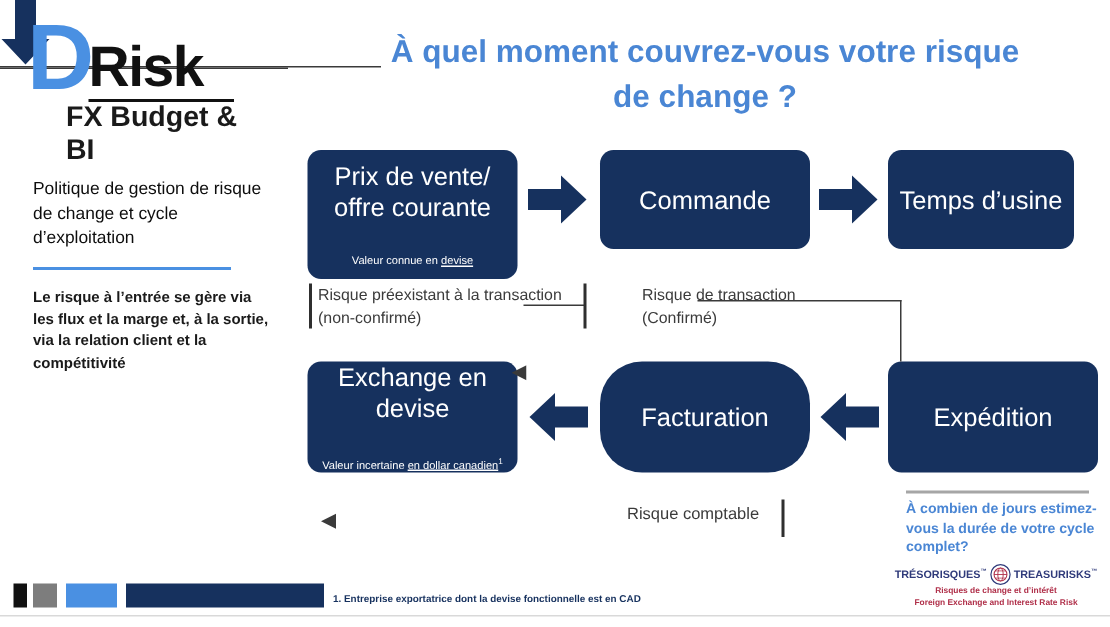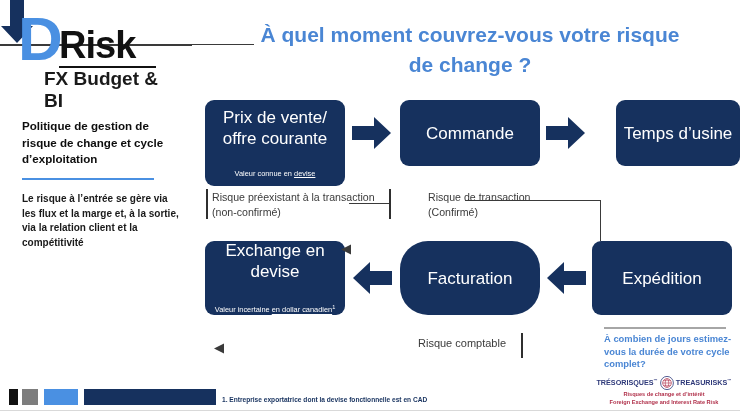--- a/index.html
+++ b/index.html
@@ -29,21 +29,21 @@
     position: absolute; left: 45px; top: 58px; width: 97px; height: 2px; background: #111111;
   }
   .logo-tag {
     position: absolute; left: 30px; top: 60px;
     font-size: 19px; font-weight: 700; color: #1a1a1a; letter-spacing: 0px;
   }
 
   
   #sidebar { position: absolute; left: 22px; top: 118px; width: 160px; }
   .side-title {
-    font-size: 11.6px; font-weight: 700; color: #0d0d0d; line-height: 16.5px;
+    font-size: 11.6px; font-weight: 400; color: #0d0d0d; line-height: 16.5px;
   }
   .side-para {
     font-size: 10px; font-weight: 600; color: #1a1a1a; line-height: 14.5px;
     margin-top: 12px;
   }
   .side-rule {
     width: 132px; height: 2.5px; background: #4a90e2; margin-top: 10px;
   }
 
   
@@ -65,21 +65,21 @@
     justify-content: center;
     text-align: center;
   }
   .box-label { font-size: 17px; font-weight: 400; line-height: 21px; padding: 0 4px; }
   .box-sub { font-size: 7.4px; font-weight: 400; line-height: 10px; margin-top: 20px; }
   .box-sub u { text-decoration: underline; }
   .box-sub sup { font-size: 5.5px; vertical-align: super; }
 
   #box-prix      { left: 205px; top: 100px; width: 140px; height: 86px; }
   #box-commande  { left: 400px; top: 100px; width: 140px; height: 66px; }
-  #box-usine     { left: 616px; top: 100px; width: 124px; height: 66px; }
+  #box-usine     { left: 592px; top: 100px; width: 124px; height: 66px; }
   #box-paiement  { left: 205px; top: 241px; width: 140px; height: 74px; }
   #box-factur    { left: 400px; top: 241px; width: 140px; height: 74px; border-radius: 28px; }
   #box-exped     { left: 592px; top: 241px; width: 140px; height: 74px; }
 
   
   .arrow-r, .arrow-l {
     position: absolute; width: 40px; height: 34px;
   }
   .arrow-r svg, .arrow-l svg { display: block; }
   #arr-1 { left: 352px; top: 116px; }

